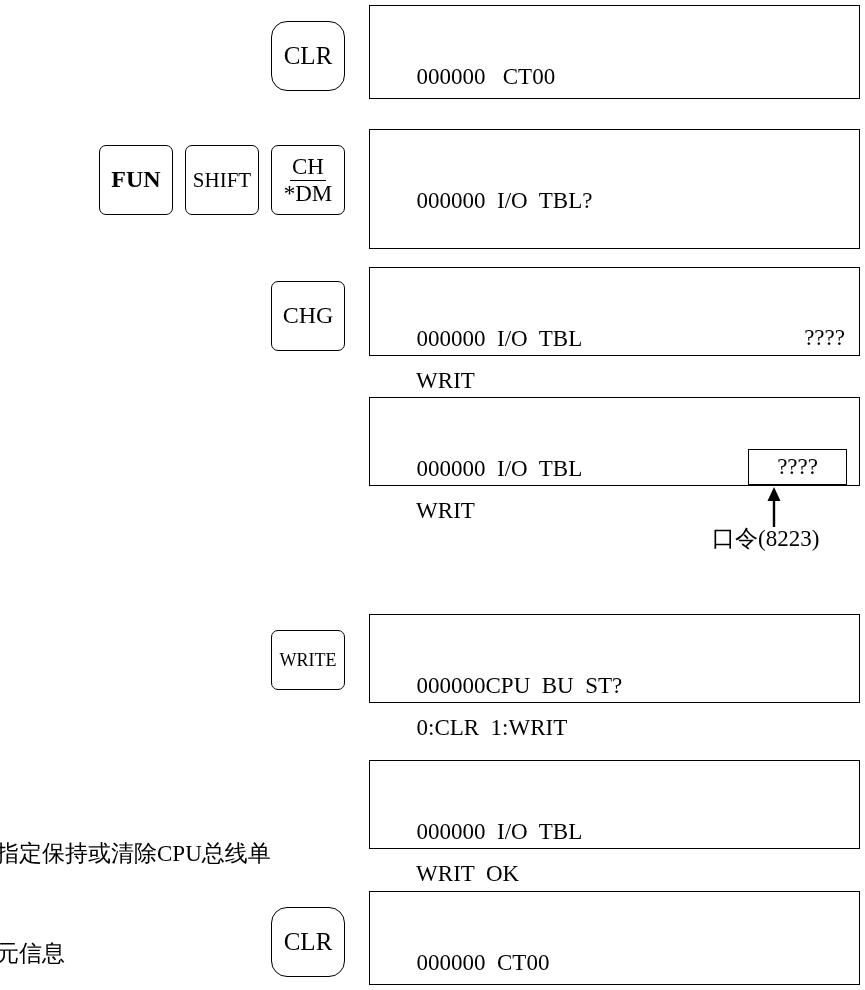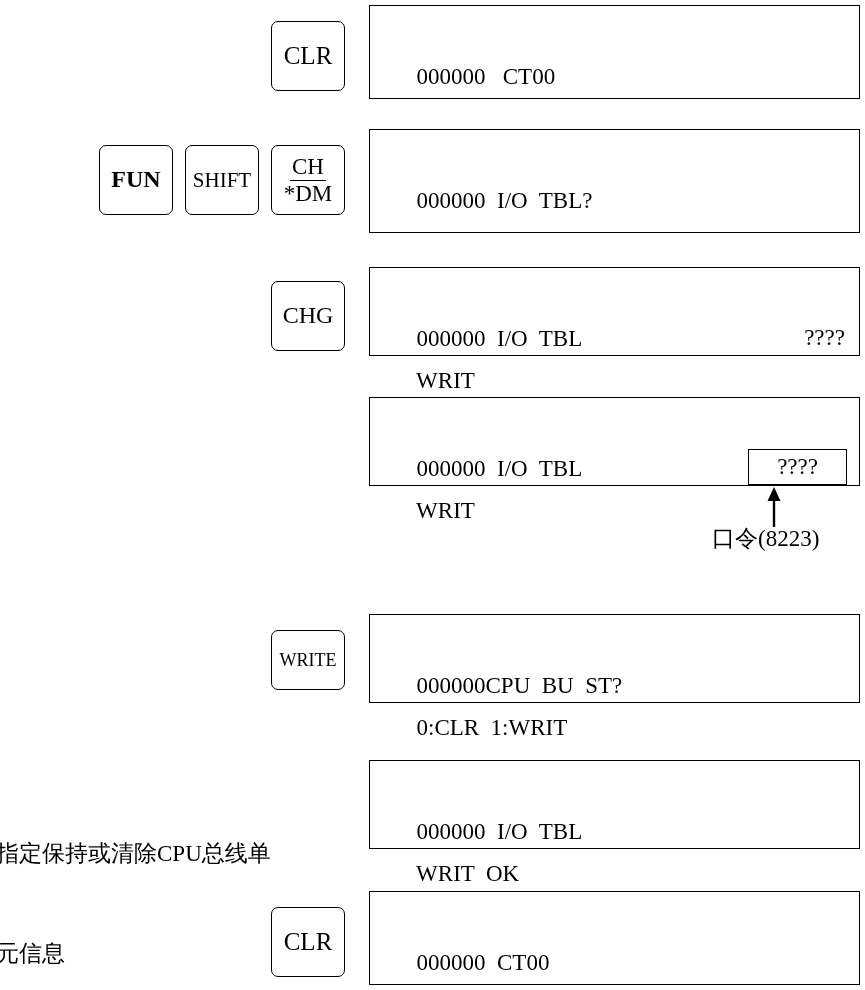--- a/index.html
+++ b/index.html
@@ -31,21 +31,21 @@
     display: flex;
     align-items: center;
     justify-content: center;
     text-align: center;
     line-height: 1.05;
   }
   .key .klabel {
     display: block;
     white-space: nowrap;
   }
-  .key-clr   { width: 74px; height: 70px; font-size: 25px; }
+  .key-clr   { width: 74px; height: 70px; font-size: 25px; border-radius: 16px; }
   .key-fun   { width: 74px; height: 70px; font-size: 24px; font-weight: bold; }
   .key-shift { width: 74px; height: 70px; font-size: 21px; }
   .key-chdm  { width: 74px; height: 70px; font-size: 23px; }
   .key-chg   { width: 74px; height: 70px; font-size: 24px; }
   .key-write { width: 74px; height: 60px; font-size: 18px; }
 
   .chdm-inner {
     display: flex;
     flex-direction: column;
     align-items: center;
@@ -128,21 +128,21 @@
     <span class="chdm-inner">
       <span class="chdm-top">CH</span>
       <span class="chdm-bot">*DM</span>
     </span>
   </div>
 
   <div class="key key-shift" style="left:185px; top:145px;">
     <span class="klabel">SHIFT</span>
   </div>
 
-  <div class="panel" style="left:369px; top:129px; width:491px; height:104px;">
+  <div class="panel" style="left:369px; top:129px; width:491px; height:120px;">
     <div class="prow">
       <span>000000  I/O  TBL?</span>
     </div>
   </div>
 
   <div class="key key-chg" style="left:271px; top:281px;align-items:center;">
     <span class="klabel">CHG</span>
   </div>
 
   <div class="panel" style="left:369px; top:267px; width:491px; height:89px;">

